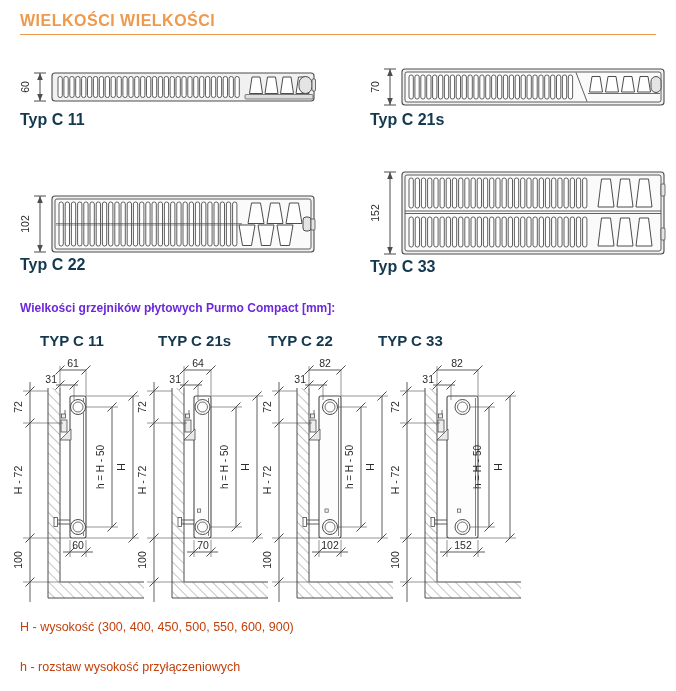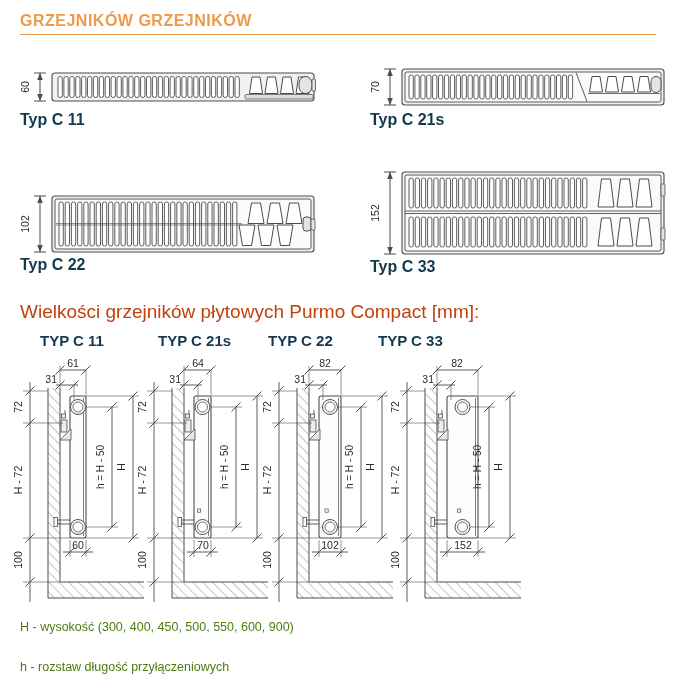--- a/index.html
+++ b/index.html
@@ -3,33 +3,33 @@
 <meta charset="utf-8">
 <style>
   html,body{margin:0;padding:0;background:#fff;}
   .page{position:relative;width:676px;height:691px;background:#fff;
         font-family:"Liberation Sans",sans-serif;overflow:hidden;}
   .page-title{position:absolute;left:20px;top:12px;font-size:16px;font-weight:bold;
       color:#EE9A4C;letter-spacing:.5px;}
   .title-rule{position:absolute;left:20px;top:34px;width:636px;height:0;
       border-top:1.5px solid #EE9A4C;}
   .typ-label{position:absolute;font-size:16px;font-weight:bold;color:#14384E;}
-  .section-title{position:absolute;left:20px;top:301px;font-size:19px;font-weight:normal;color:#c2410c;}
+  .section-title{position:absolute;left:20px;top:301px;font-size:12px;font-weight:bold;color:#6d28d9;}
   .col-heading{position:absolute;top:332px;font-size:15px;font-weight:bold;color:#14384E;}
-  .legend-line{position:absolute;left:20px;font-size:12.5px;color:#4d7c0f;}
+  .legend-line{position:absolute;left:20px;font-size:12.5px;color:#c2410c;}
   svg{position:absolute;}
   svg text.dim{font-family:"Liberation Sans",sans-serif;font-size:10.5px;fill:#2b2b2b;}
   svg text.dim-sm{font-family:"Liberation Sans",sans-serif;font-size:10px;fill:#2b2b2b;}
 </style>
 </head>
 <body>
 
 <div class="page">
 
-  <div class="page-title">GRZEJNIKÓW GRZEJNIKÓW</div>
+  <div class="page-title">WIELKOŚCI WIELKOŚCI</div>
   <div class="title-rule"></div>
 
   <svg width="0" height="0" aria-hidden="true">
     <defs>
       <pattern id="hatch" width="7" height="7" patternUnits="userSpaceOnUse" patternTransform="rotate(-45)">
         <line x1="0" y1="0" x2="0" y2="7" stroke="#8a8a8a" stroke-width="1"></line>
       </pattern>
     </defs>
   </svg>
 
@@ -531,15 +531,15 @@
     <text class="dim" x="49" y="29" text-anchor="end">31</text>
     <text class="dim" x="14" y="53" text-anchor="middle" transform="rotate(-90 14 53)">72</text>
     <text class="dim" x="14" y="126" text-anchor="middle" transform="rotate(-90 14 126)">H - 72</text>
     <text class="dim" x="14" y="206" text-anchor="middle" transform="rotate(-90 14 206)">100</text>
     <text class="dim-sm" x="96" y="113" text-anchor="middle" transform="rotate(-90 96 113)">h = H - 50</text>
     <text class="dim" x="117" y="113" text-anchor="middle" transform="rotate(-90 117 113)">H</text>
     <text class="dim" x="78" y="195" text-anchor="middle">152</text>
   </svg>
 
   <div class="legend-line" style="top:620px">H - wysokość (300, 400, 450, 500, 550, 600, 900)</div>
-  <div class="legend-line" style="top:660px">h - rozstaw długość przyłączeniowych</div>
+  <div class="legend-line" style="top:660px">h - rozstaw wysokość przyłączeniowych</div>
 
 </div>
 
 </body></html>

